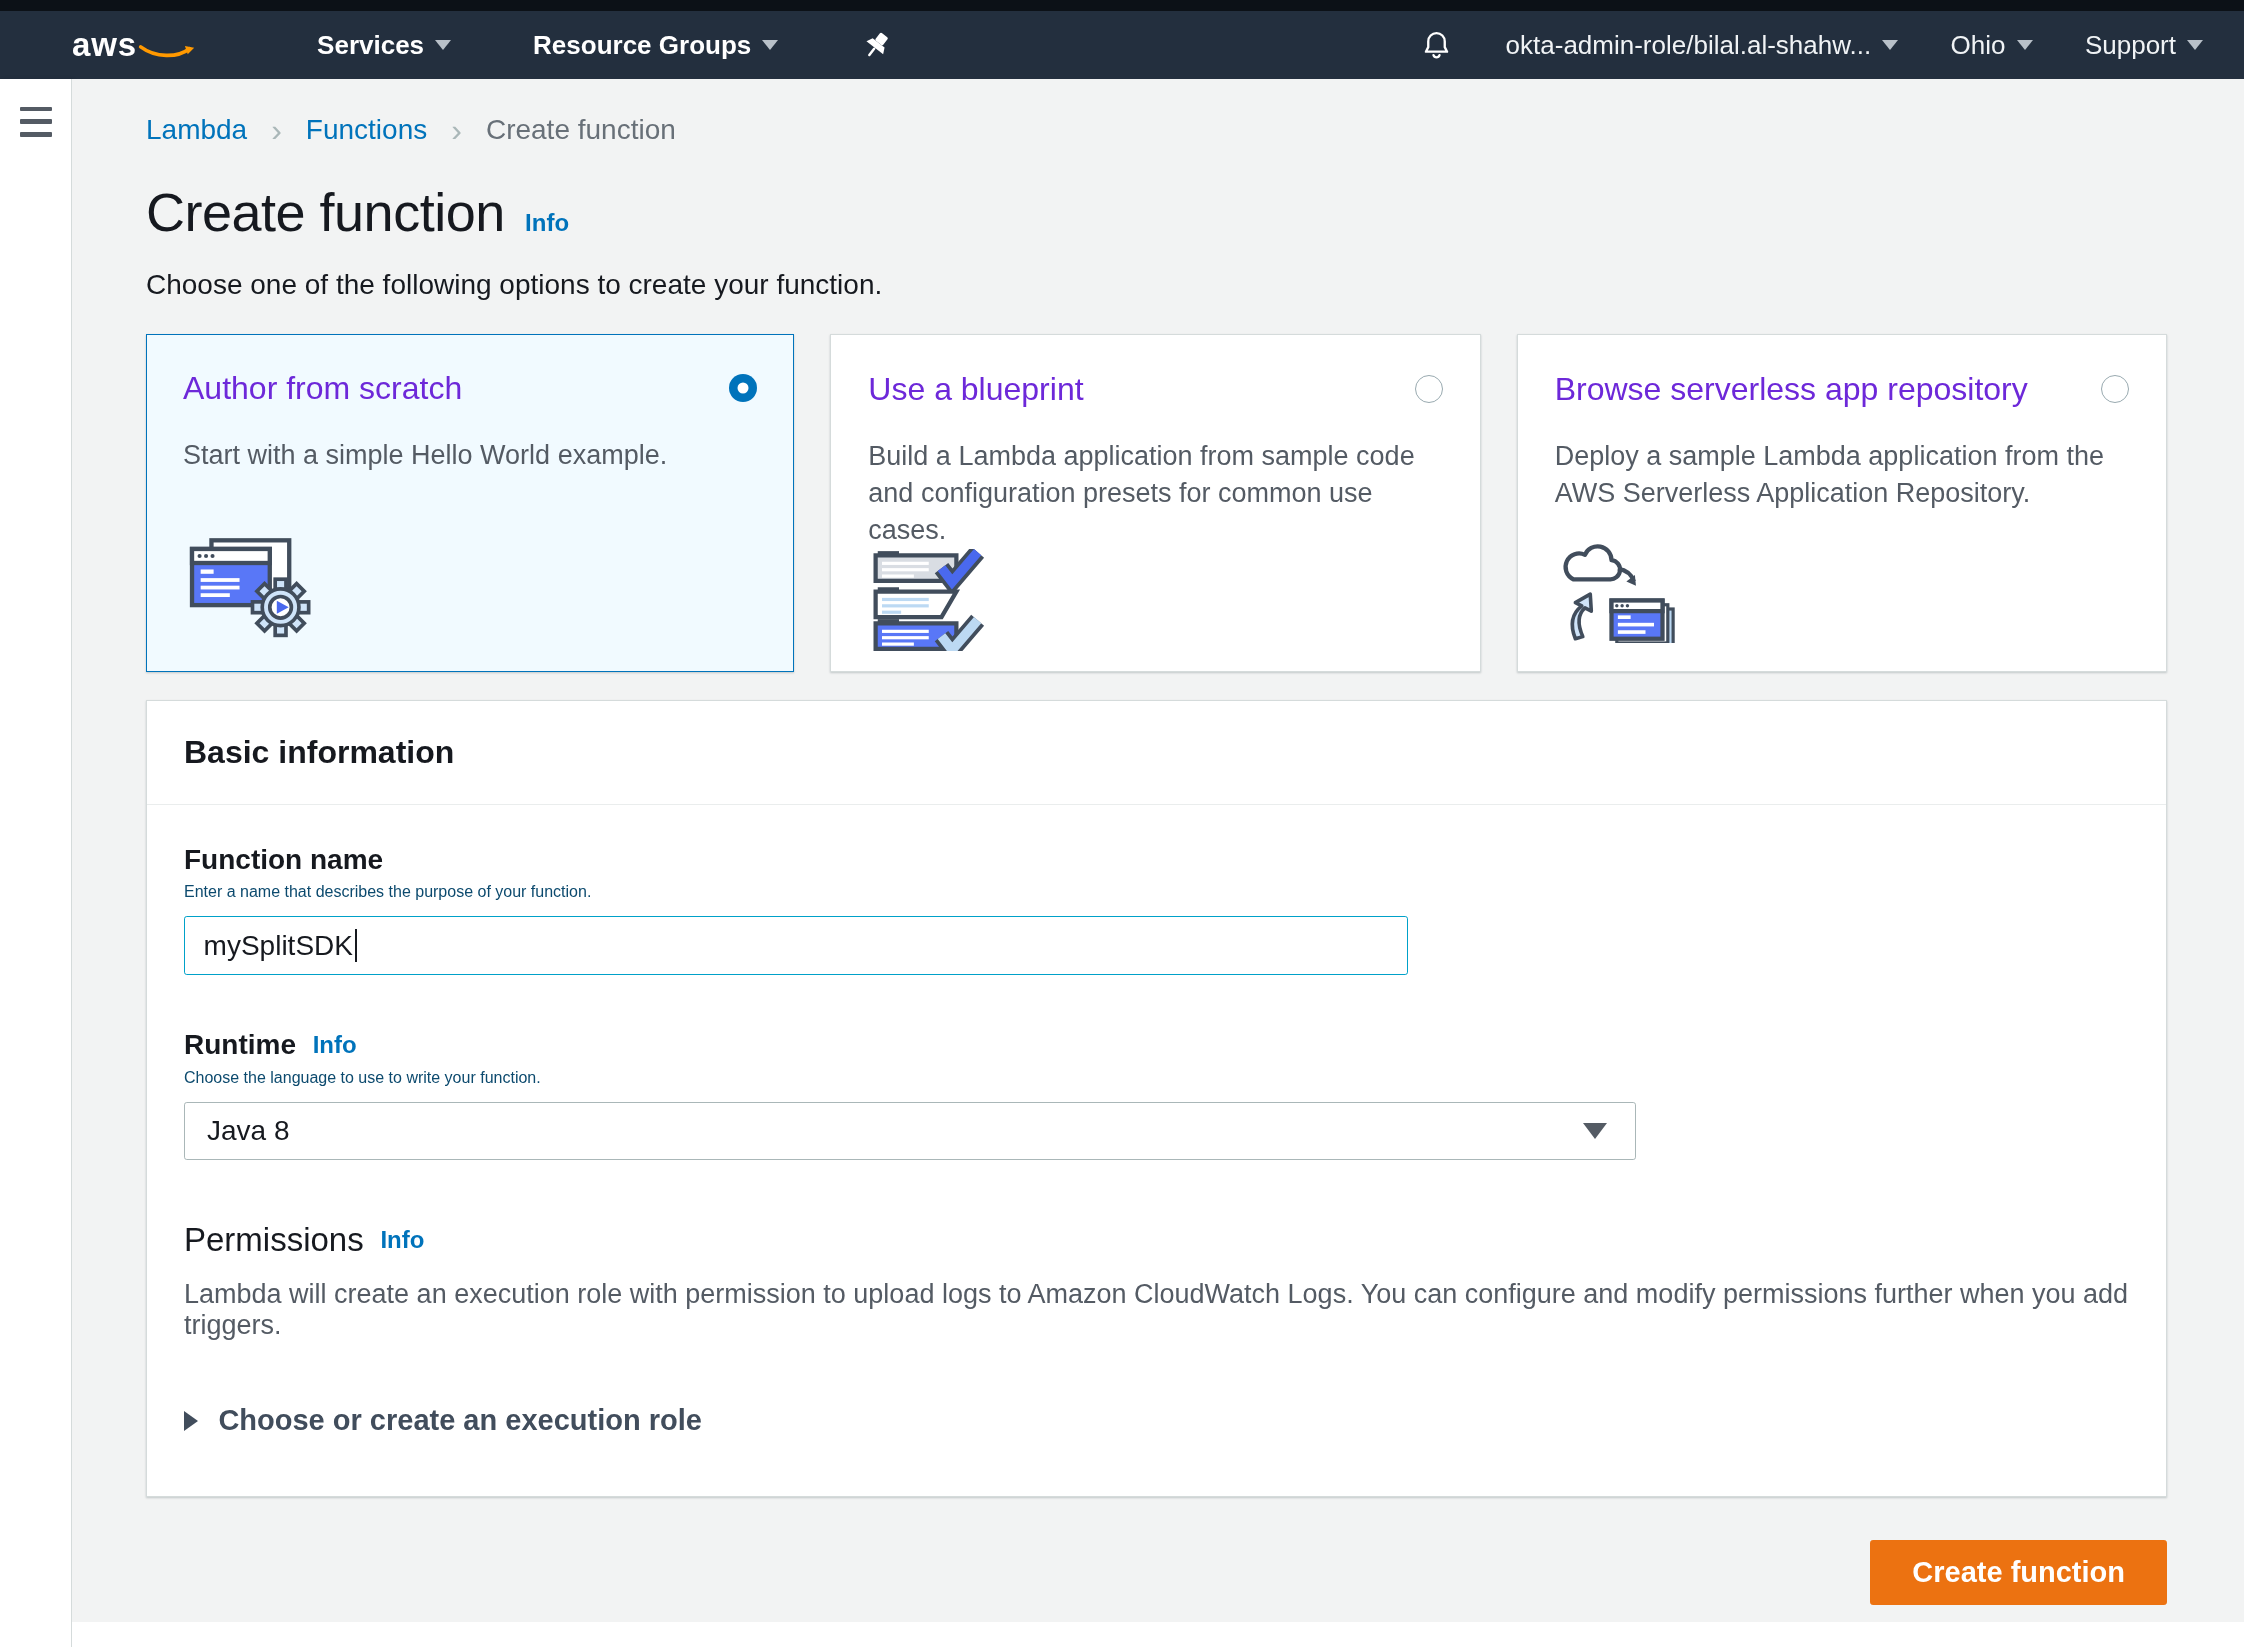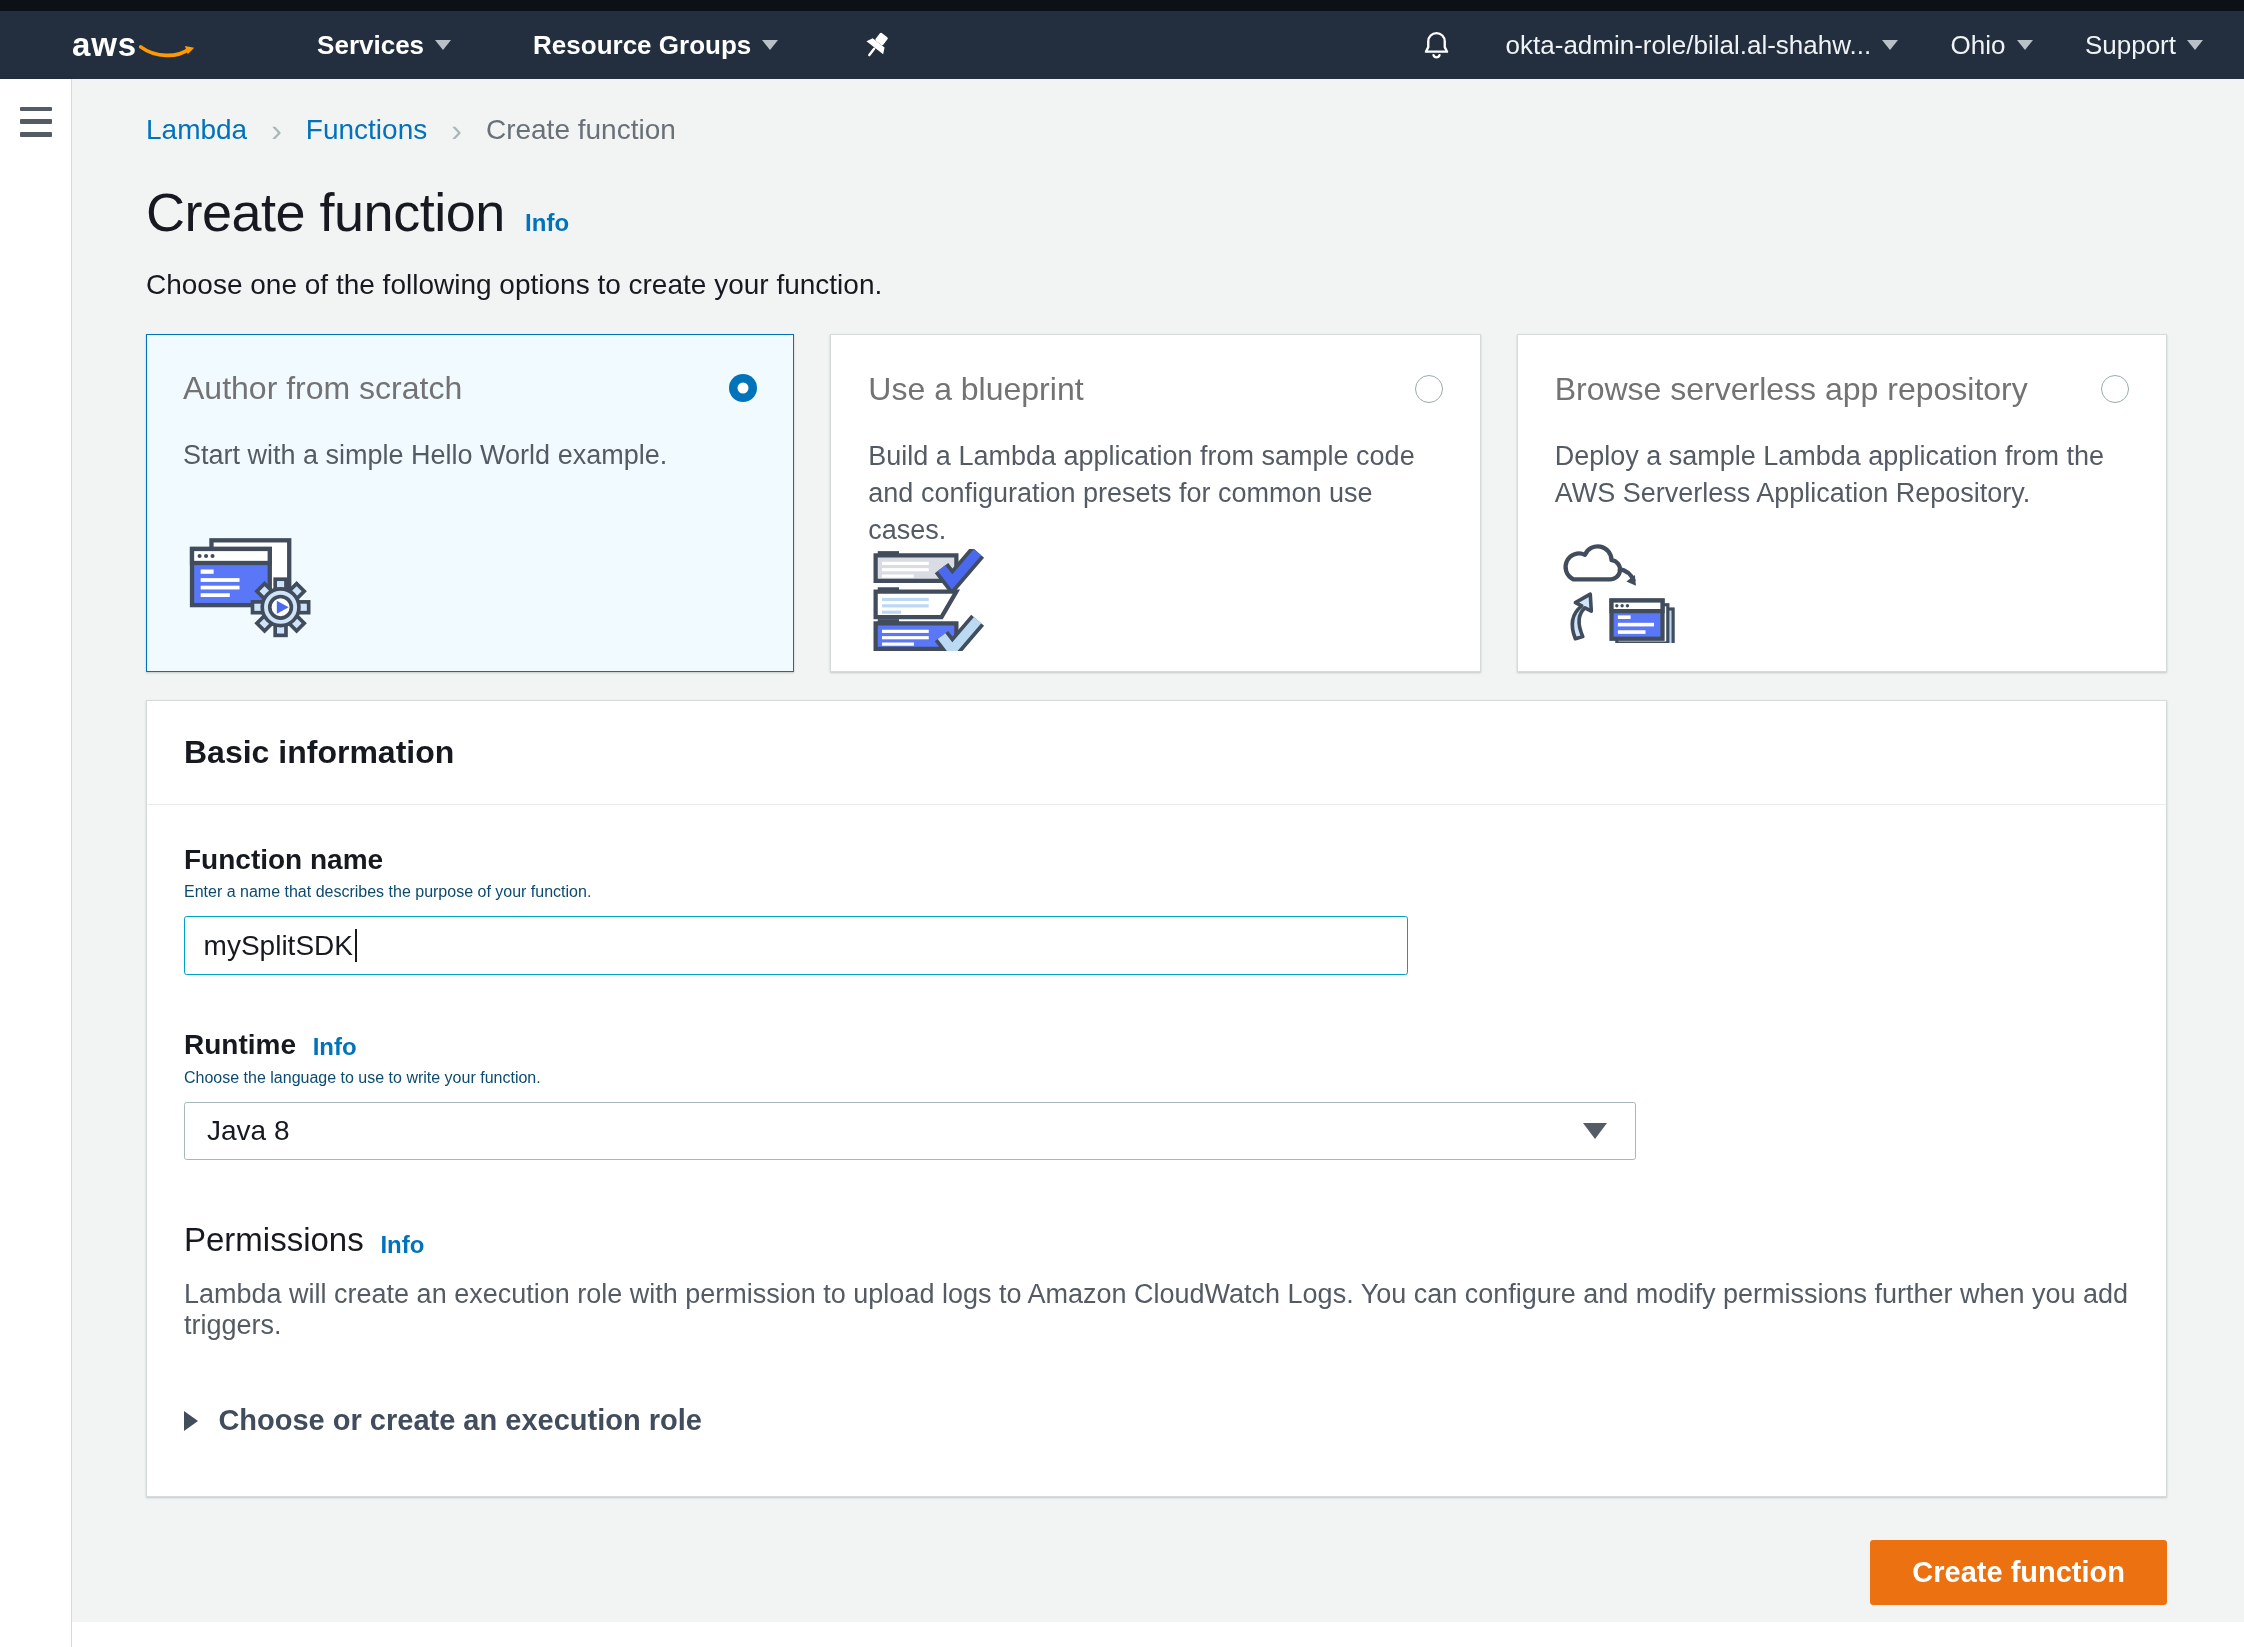--- a/index.html
+++ b/index.html
@@ -42,38 +42,38 @@
   .info-link { font-size:24px; font-weight:700; color:#0073bb; cursor:pointer; }
   .page-subtitle { margin-top:26px; font-size:28px; color:#16191f; }
 
   
   .cards { display:flex; gap:36px; margin-top:33px; }
   .card { flex:1; background:#fff; border:0.9px solid #d5dbdb; height:338px;
           box-shadow:0 0.9px 1.9px rgba(0,28,36,0.2); padding:36px 37px 28px 37px;
           display:flex; flex-direction:column; cursor:pointer; }
   .card.selected { background:#f1faff; border:1.9px solid #0073bb; padding:35px 36px 27px 36px; }
   .card-head { display:flex; align-items:flex-start; justify-content:space-between; gap:18.6px; }
-  .card-title { font-size:32px; font-weight:400; color:#737373; }
+  .card-title { font-size:32px; font-weight:400; color:#6d28d9; }
   .radio { width:28px; height:28px; border-radius:50%; flex:none; margin-top:3.7px; cursor:pointer; }
   .radio.on { background:#0073bb; position:relative; }
   .radio.on::after { content:""; position:absolute; left:50%; top:50%; width:11px; height:11px;
                      transform:translate(-50%,-50%); background:#fff; border-radius:50%; }
   .radio.off { border:1.9px solid #99aab0; background:transparent; }
   .card-desc { margin-top:30px; font-size:27px; line-height:37px; color:#545b64; }
   .card-icon { margin-top:auto; height:108px; display:flex; align-items:flex-end; }
 
   
   .panel { margin-top:28px; background:#fff; border:0.9px solid #d5dbdb;
            box-shadow:0 0.9px 1.9px rgba(0,28,36,0.2); }
   .panel-header { padding:33px 37px; border-bottom:0.9px solid #eaeded; background:#fff; }
   .panel-title { font-size:32px; font-weight:700; color:#16191f; }
   .panel-body { padding:39px 37px 59px 37px; }
 
   .field-label { font-size:28px; font-weight:700; color:#16191f; }
-  .field-label-row { display:flex; align-items:flex-end; gap:16.7px; }
+  .field-label-row { display:flex; align-items:center; gap:16.7px; }
   .field-desc { margin-top:7.4px; font-size:16px; color:#0c4a6e; }
   .text-input-wrap { position:relative; margin-top:15px; width:1224px; }
   .text-input { width:100%; height:59px; border:1.9px solid #00a1c9; border-radius:2.8px;
                 font-size:28px; color:#16191f; padding:0 18.6px;
                 font-family:"Liberation Sans", sans-serif; outline:none; background:#fff; }
   .text-cursor { position:absolute; left:171px; top:13px; width:1.9px; height:33px; background:#16191f;
                  animation:blink 1.1s steps(1) infinite; }
   @keyframes blink { 50% { opacity:0; } }
   .field-hint { margin-top:16.7px; font-size:26px; color:#545b64; }
 

